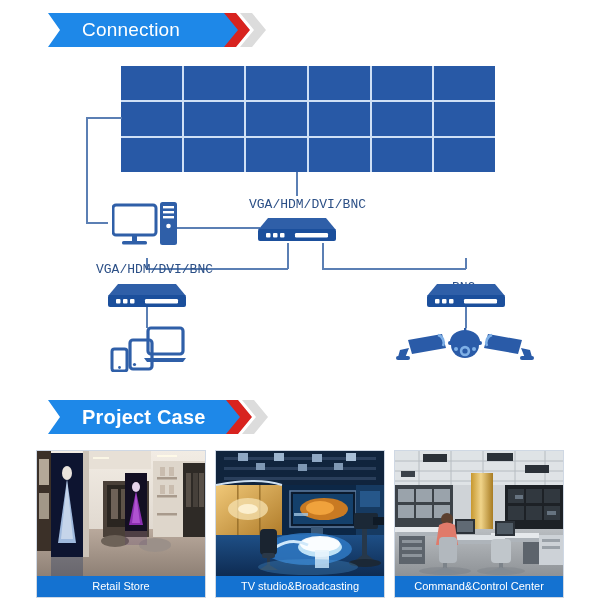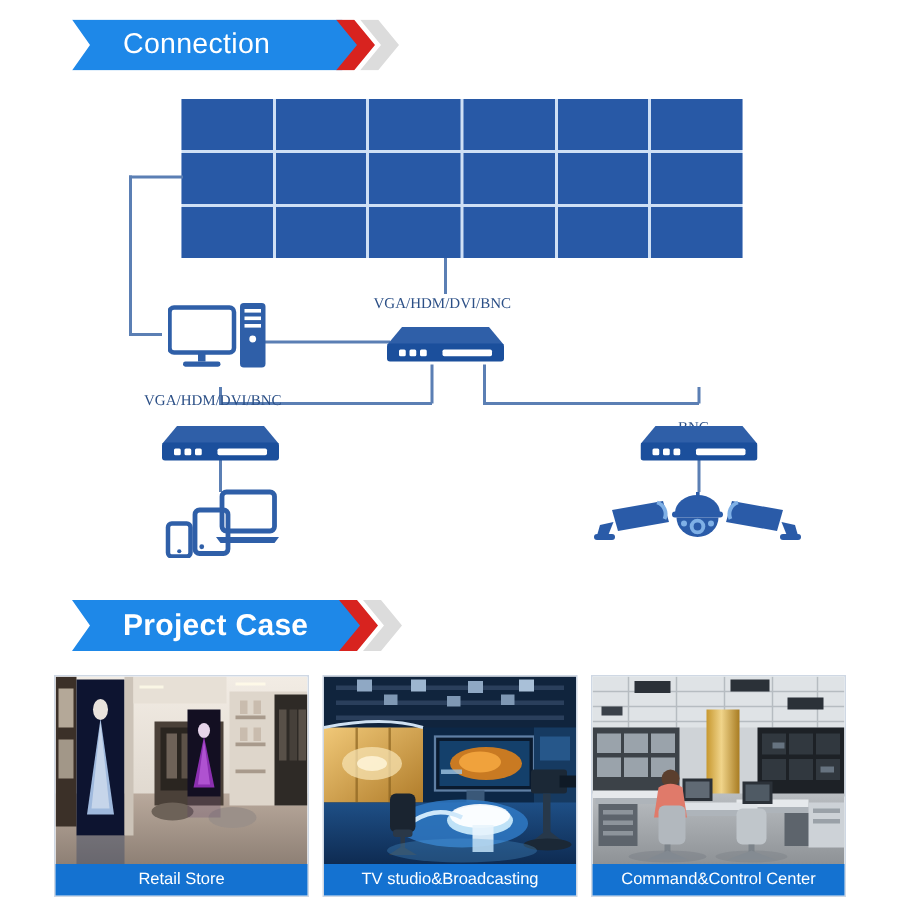--- a/index.html
+++ b/index.html
@@ -48,22 +48,22 @@
     box-sizing:border-box;
   }
   .wall .cell{background:#2859a6;}
   .wall.gridbg{background:#cfe0f5;}
 
   .line{position:absolute;background:#5b7fb4;}
   .line.h{height:1.5px;}
   .line.v{width:1.5px;}
 
   .lbl{
-    position:absolute;color:#2b4f86;font-size:10px;white-space:nowrap;
-    font-family:Liberation Serif, serif;
+    position:absolute;color:#2b4f86;font-size:13px;white-space:nowrap;
+    font-family:Liberation Mono, monospace;
   }
 
   
   .cases{position:absolute;left:0;top:446px;width:600px;height:148px;}
   .case{position:absolute;top:4px;width:170px;height:148px;
         border:1px solid #cfd8e4;box-sizing:border-box;background:#fff;padding-left:45px;}
   .case .photo{position:absolute;left:0;top:0;width:168px;height:125px;overflow:hidden;}
   .case .capbar{
     position:absolute;left:0;bottom:0;width:168px;height:21px;
     background:#1472d1;color:#ffffff;font-size:11px;line-height:21px;text-align:center;

